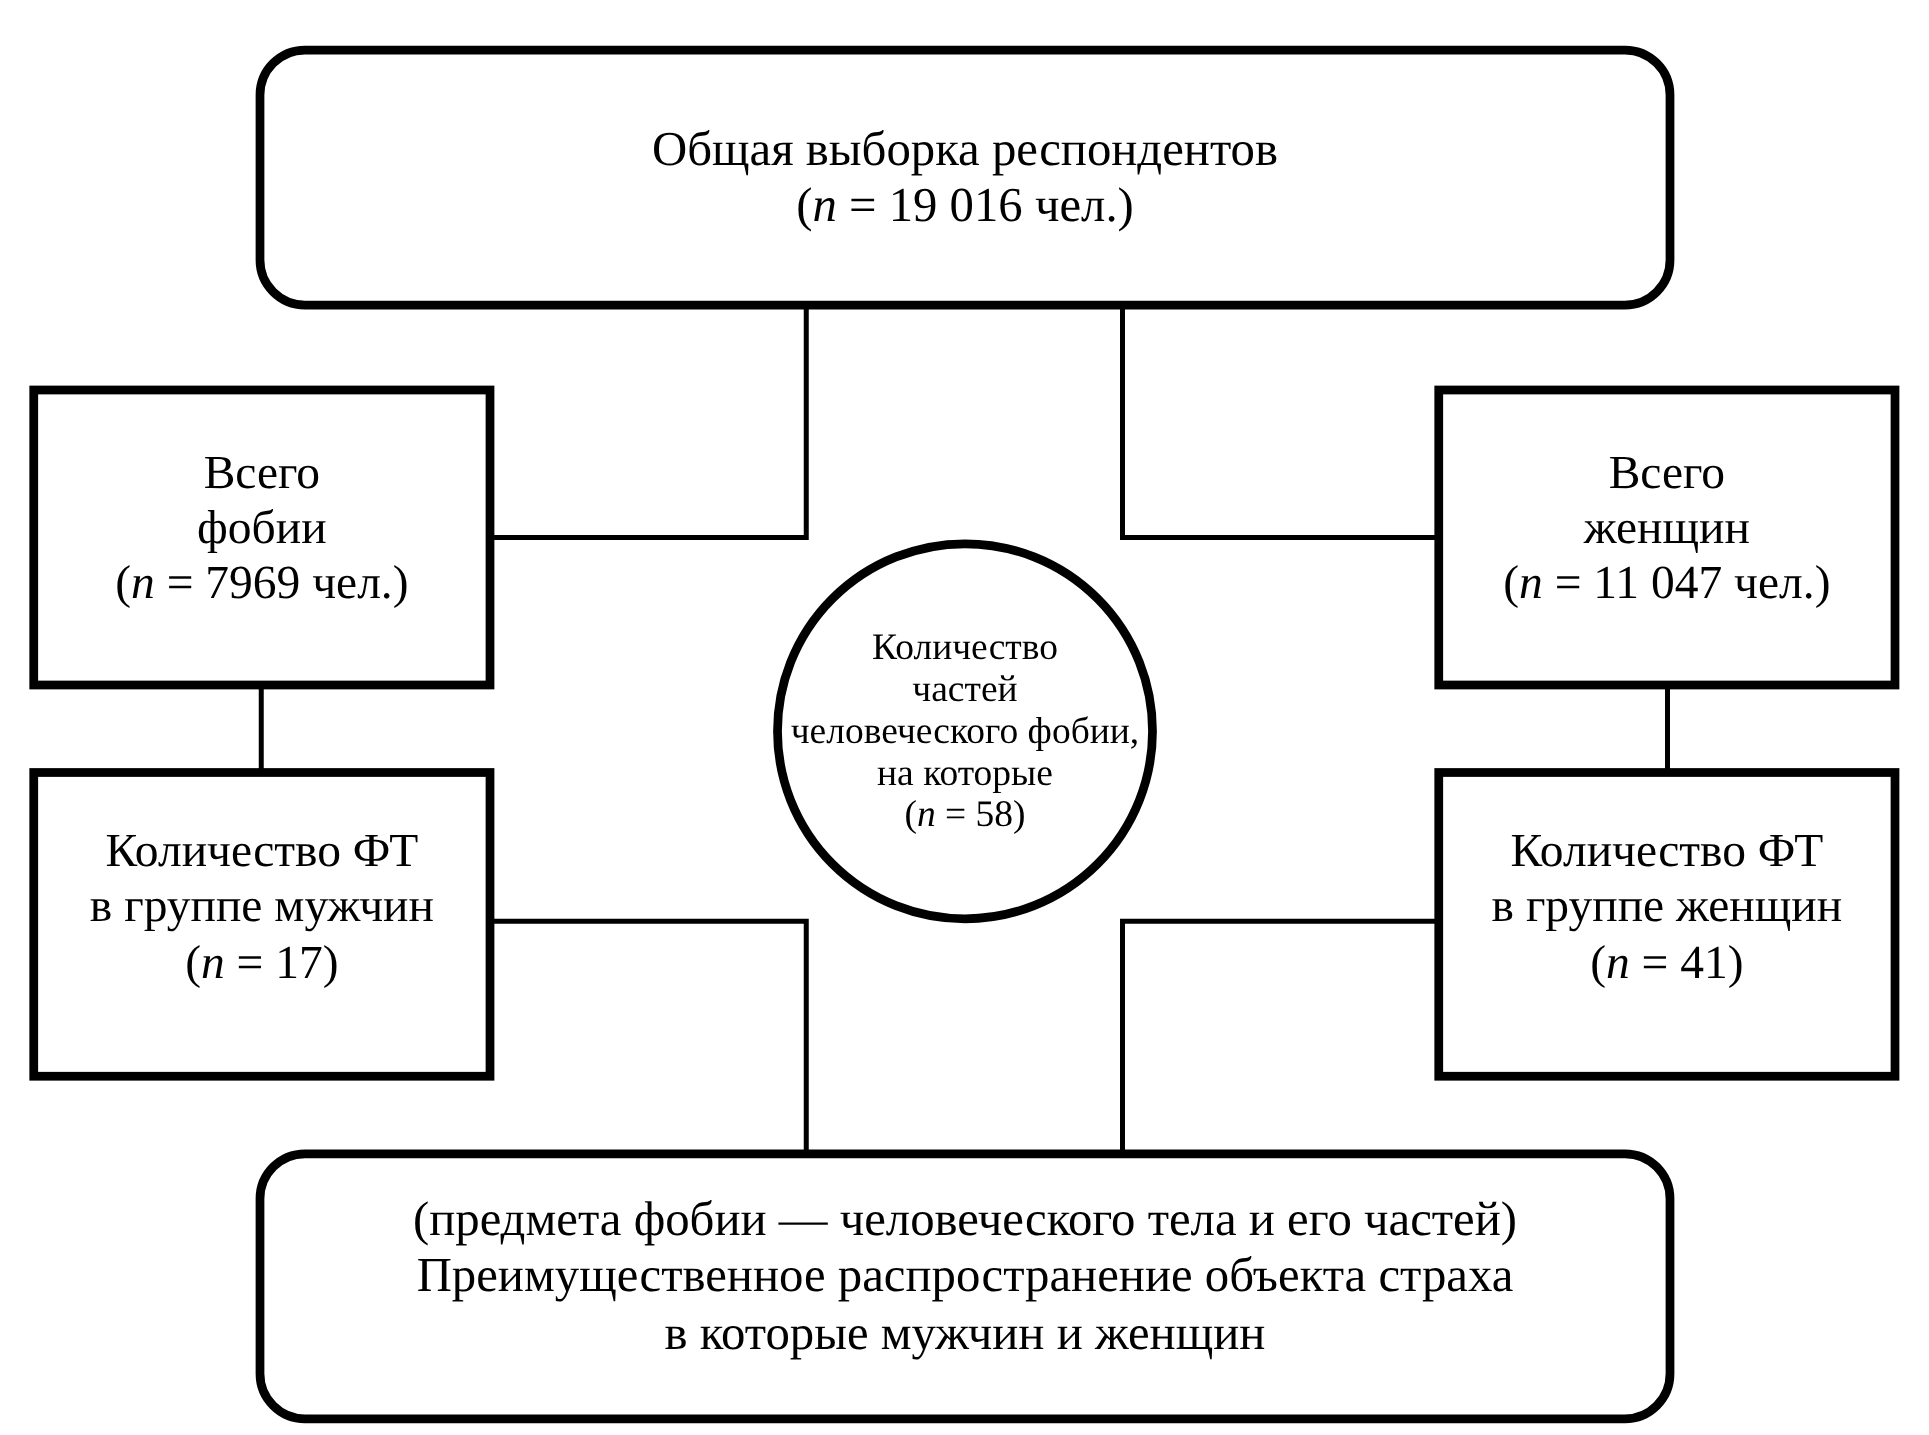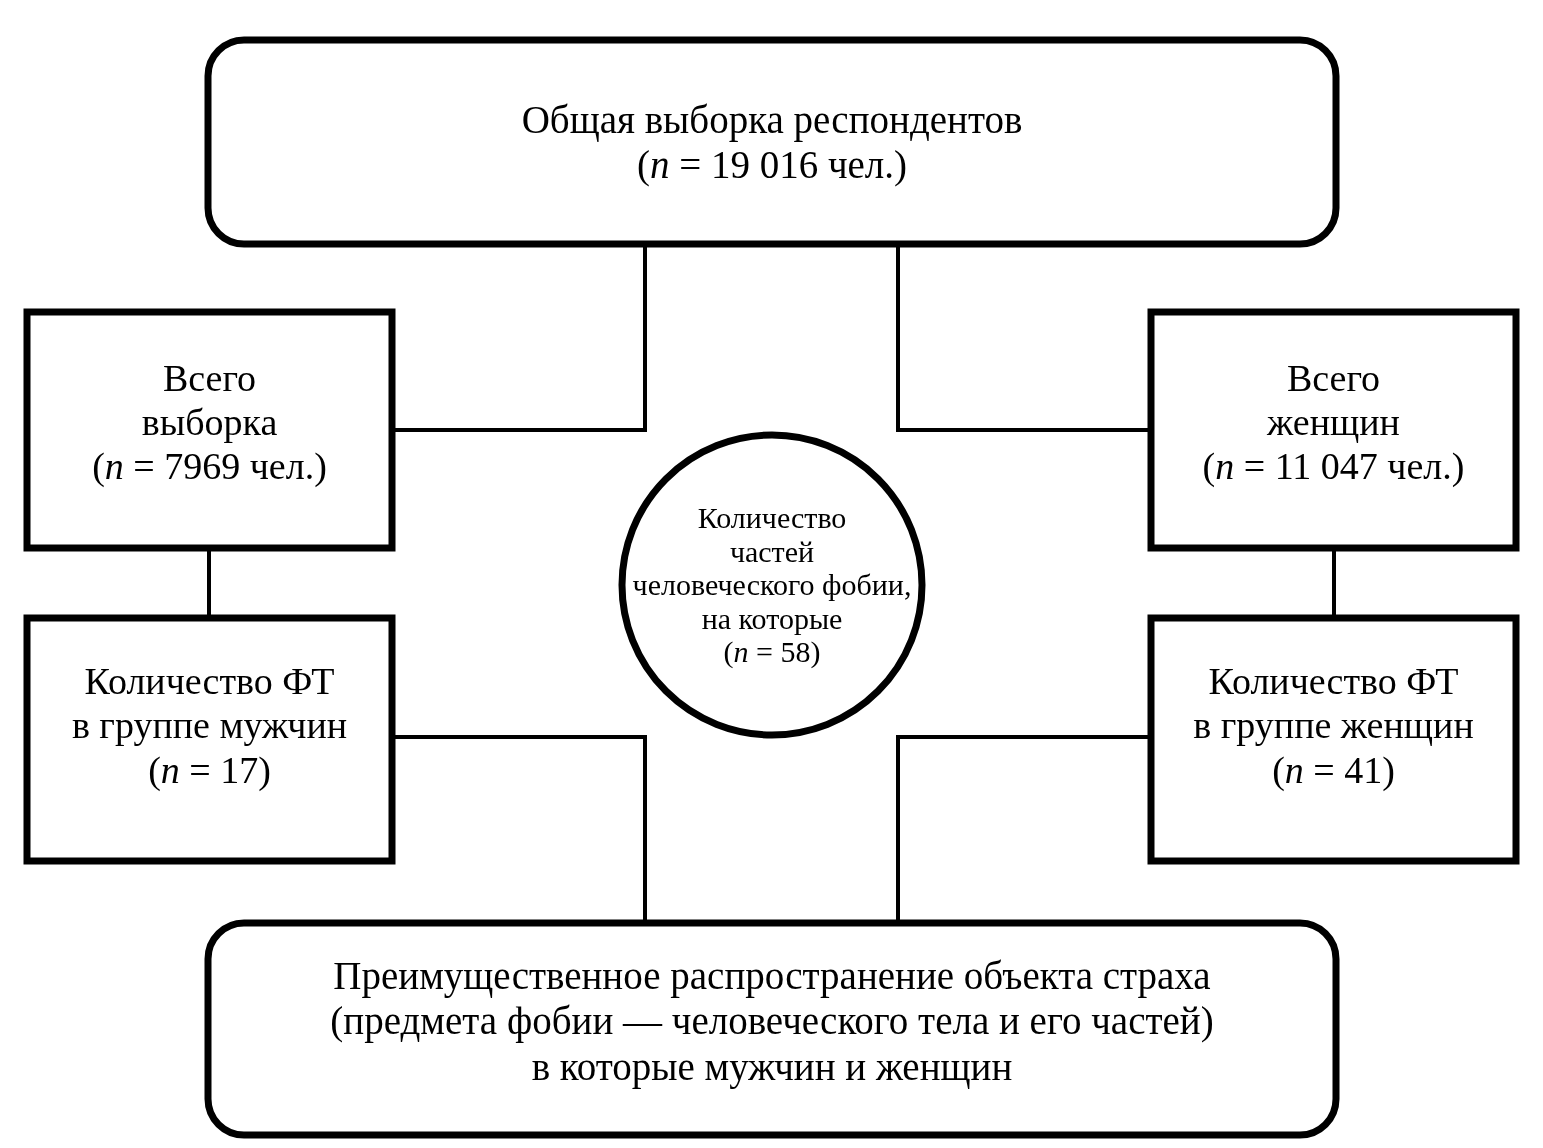--- a/index.html
+++ b/index.html
@@ -141,21 +141,21 @@
     <rect x="208" y="923" width="1128" height="212" rx="36" ry="36" fill="#ffffff" stroke="#000000" stroke-width="7"></rect>
   </svg>
 
   <div class="node-text t-top">
     <span class="ln">Общая выборка респондентов</span>
     <span class="ln"><span>(</span><span class="ital">n</span><span> = 19 016 чел.)</span></span>
   </div>
 
   <div class="node-text t-ml shift-up-sm">
     <span class="ln">Всего</span>
-    <span class="ln">выборка</span>
+    <span class="ln">фобии</span>
     <span class="ln"><span>(</span><span class="ital">n</span><span> = 7969 чел.)</span></span>
   </div>
 
   <div class="node-text t-mr shift-up-sm">
     <span class="ln">Всего</span>
     <span class="ln">женщин</span>
     <span class="ln"><span>(</span><span class="ital">n</span><span> = 11 047 чел.)</span></span>
   </div>
 
   <div class="node-text t-bl shift-up-md">
@@ -172,18 +172,18 @@
 
   <div class="node-text t-circle">
     <span class="ln">Количество</span>
     <span class="ln">частей</span>
     <span class="ln">человеческого фобии,</span>
     <span class="ln">на которые</span>
     <span class="ln"><span>(</span><span class="ital">n</span><span> = 58)</span></span>
   </div>
 
   <div class="node-text t-bottom shift-up-sm">
+    <span class="ln">(предмета фобии — человеческого тела и его частей)</span>
     <span class="ln">Преимущественное распространение объекта страха</span>
-    <span class="ln">(предмета фобии — человеческого тела и его частей)</span>
     <span class="ln">в которые мужчин и женщин</span>
   </div>
 
 </div>
 
 </body></html>

